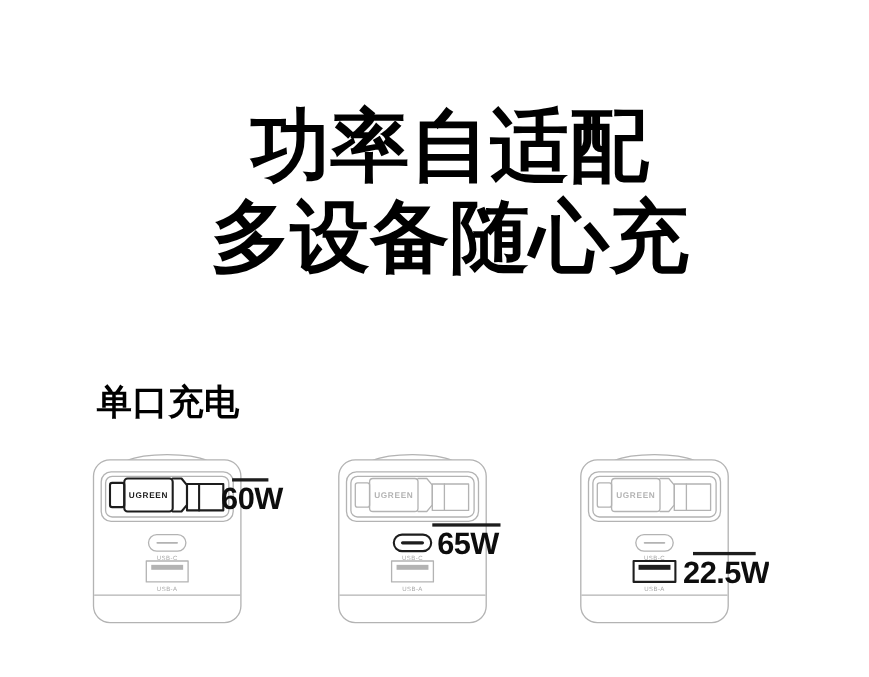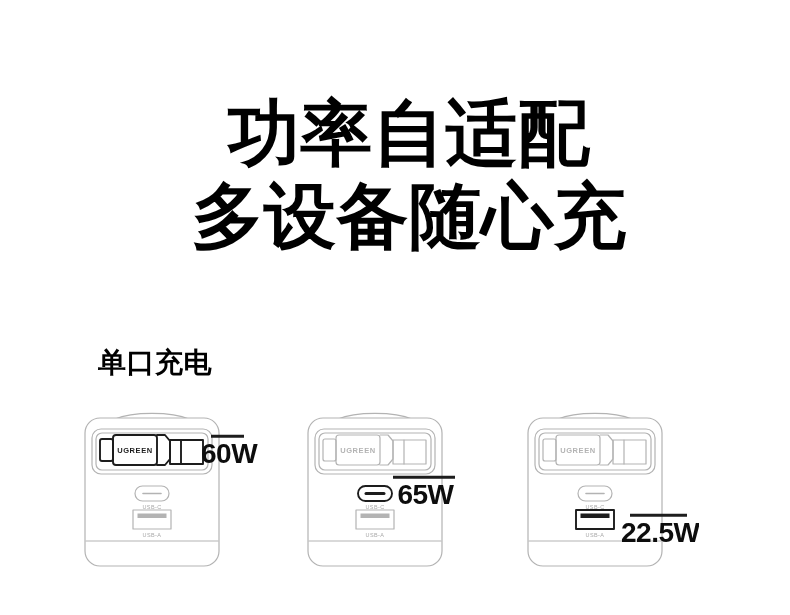--- a/index.html
+++ b/index.html
@@ -27,23 +27,23 @@
     color: var(--heading-text, #000);
     font-weight: 900;
     font-size: 72px;
     line-height: 83px;
     letter-spacing: 0.5px;
   }
 
   
   .section-label {
     position: absolute;
-    left: 98px;
+    left: 88px;
     top: 344px;
-    font-size: 28px;
+    font-size: 32px;
     font-weight: 700;
     color: var(--heading-text, #000);
     letter-spacing: 0.5px;
   }
 
   
   .charger {
     position: absolute;
     width: 150px;
     height: 170px;
@@ -109,21 +109,21 @@
     font-size: 28px;
     font-weight: 700;
     color: #0d0d0d;
     margin-left: 3px;
     letter-spacing: -0.5px;
   }
   .charger--1 .callout { left: 121px; top: 46px; }
   .charger--1 .callout-line { width: 33px; }
   .charger--2 .callout { left: 93px;  top: 87px; }
   .charger--2 .callout-line { width: 62px; }
-  .charger--3 .callout { left: 98px;  top: 113px; margin-top: 12px; }
+  .charger--3 .callout { left: 98px;  top: 113px; }
   .charger--3 .callout-line { width: 57px; }
 </style>
 </head>
 <body>
 
 <div class="stage">
 
   <header class="title-block">
     <div>功率自适配</div>
     <div>多设备随心充</div>

